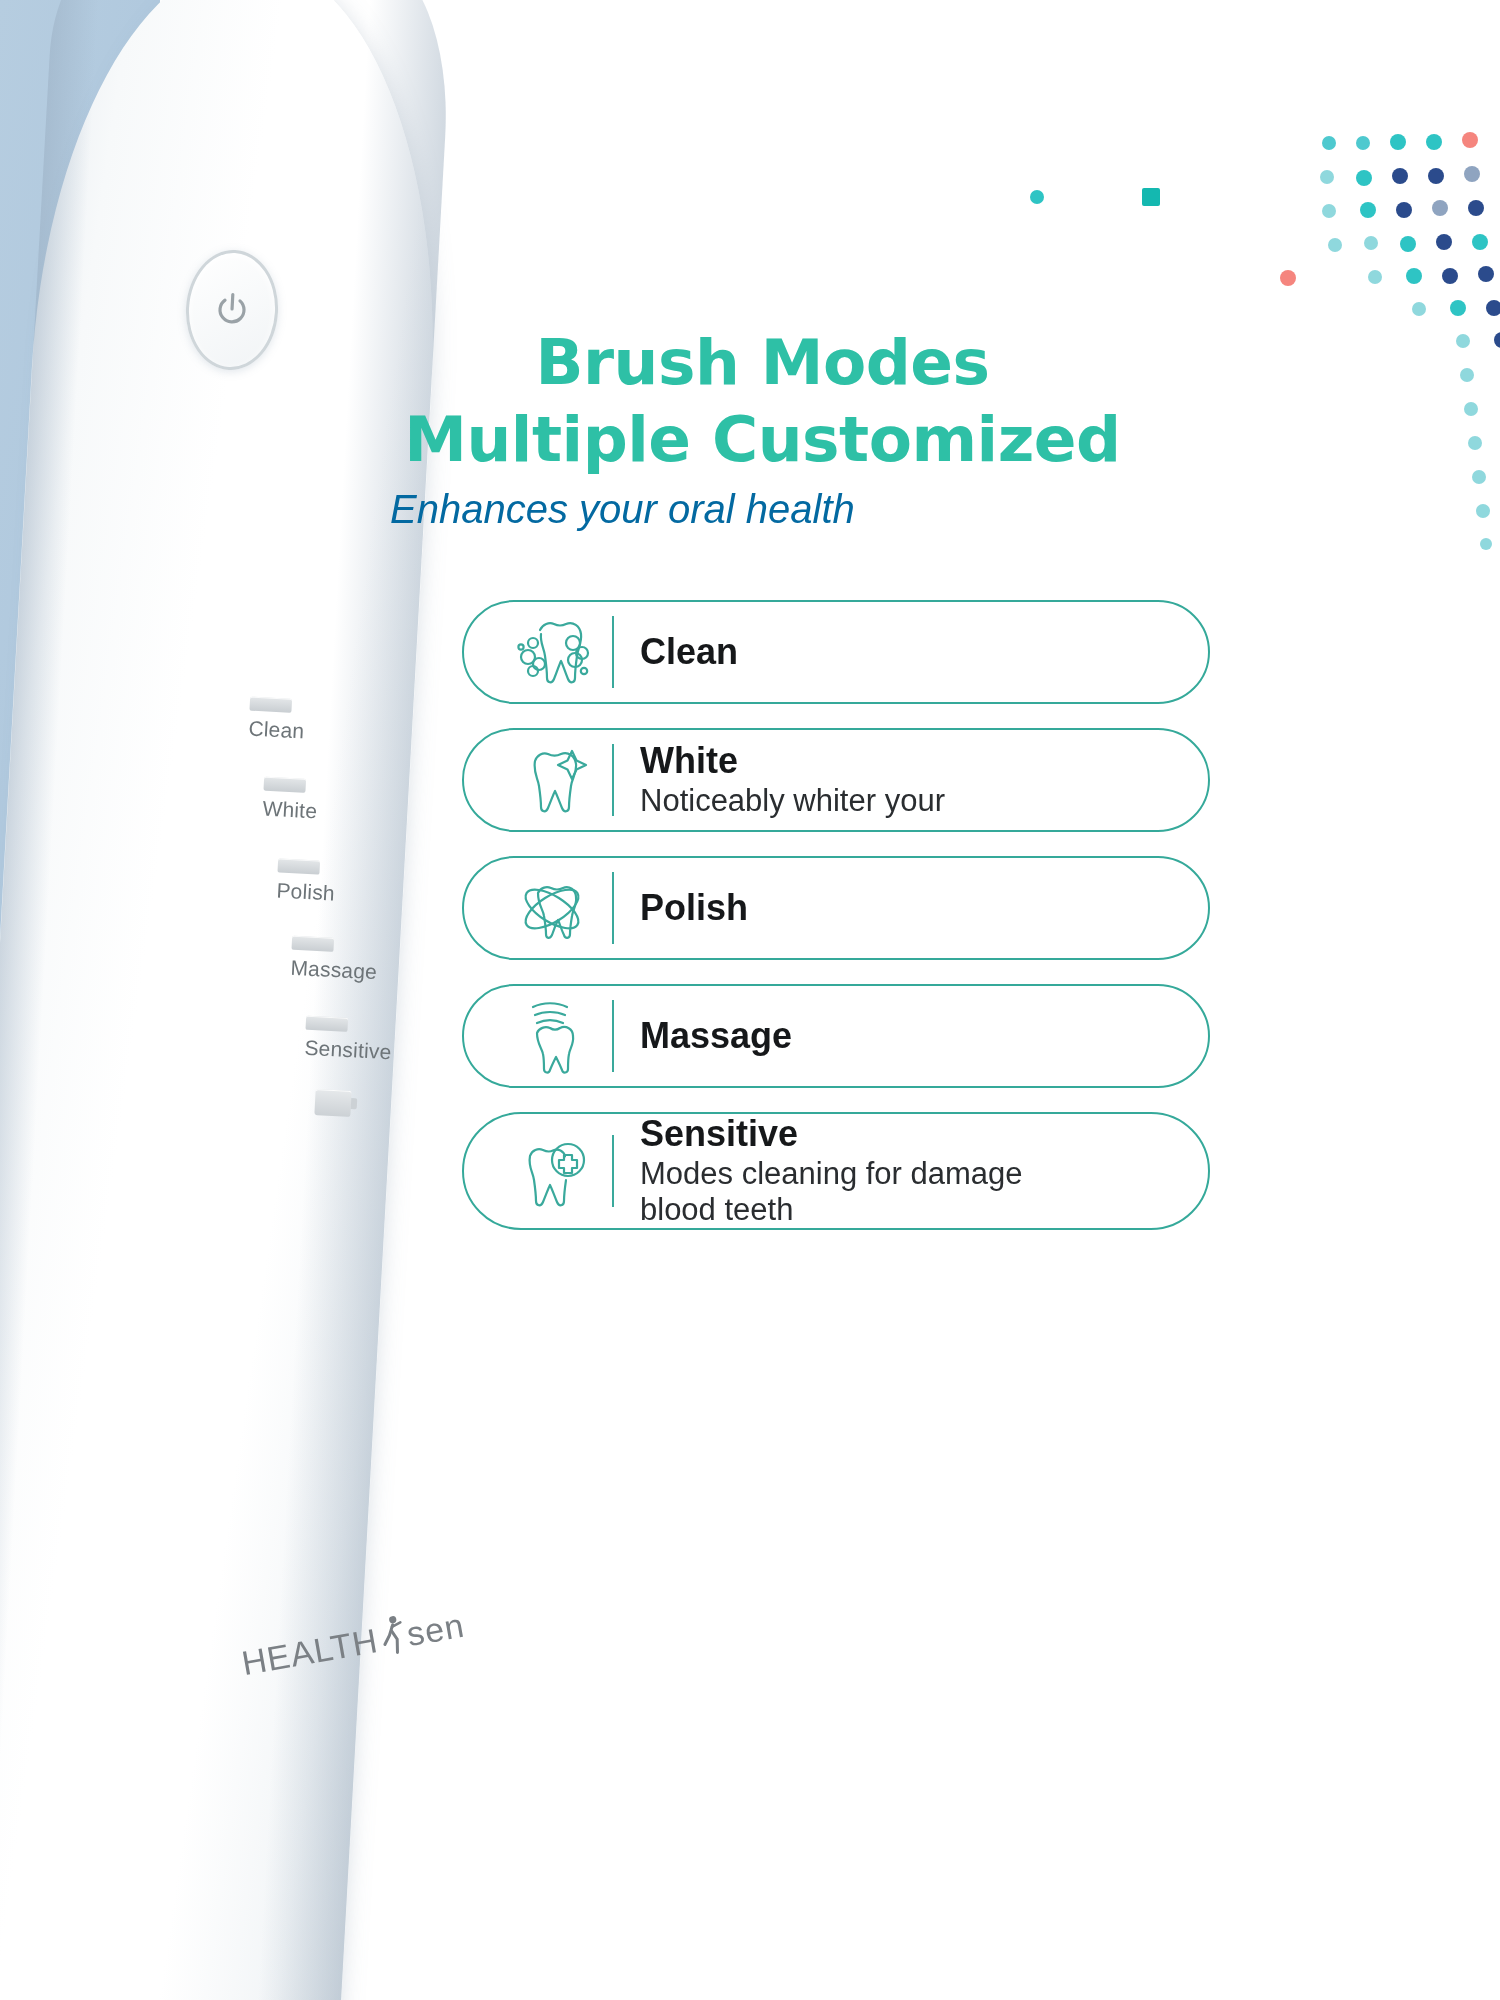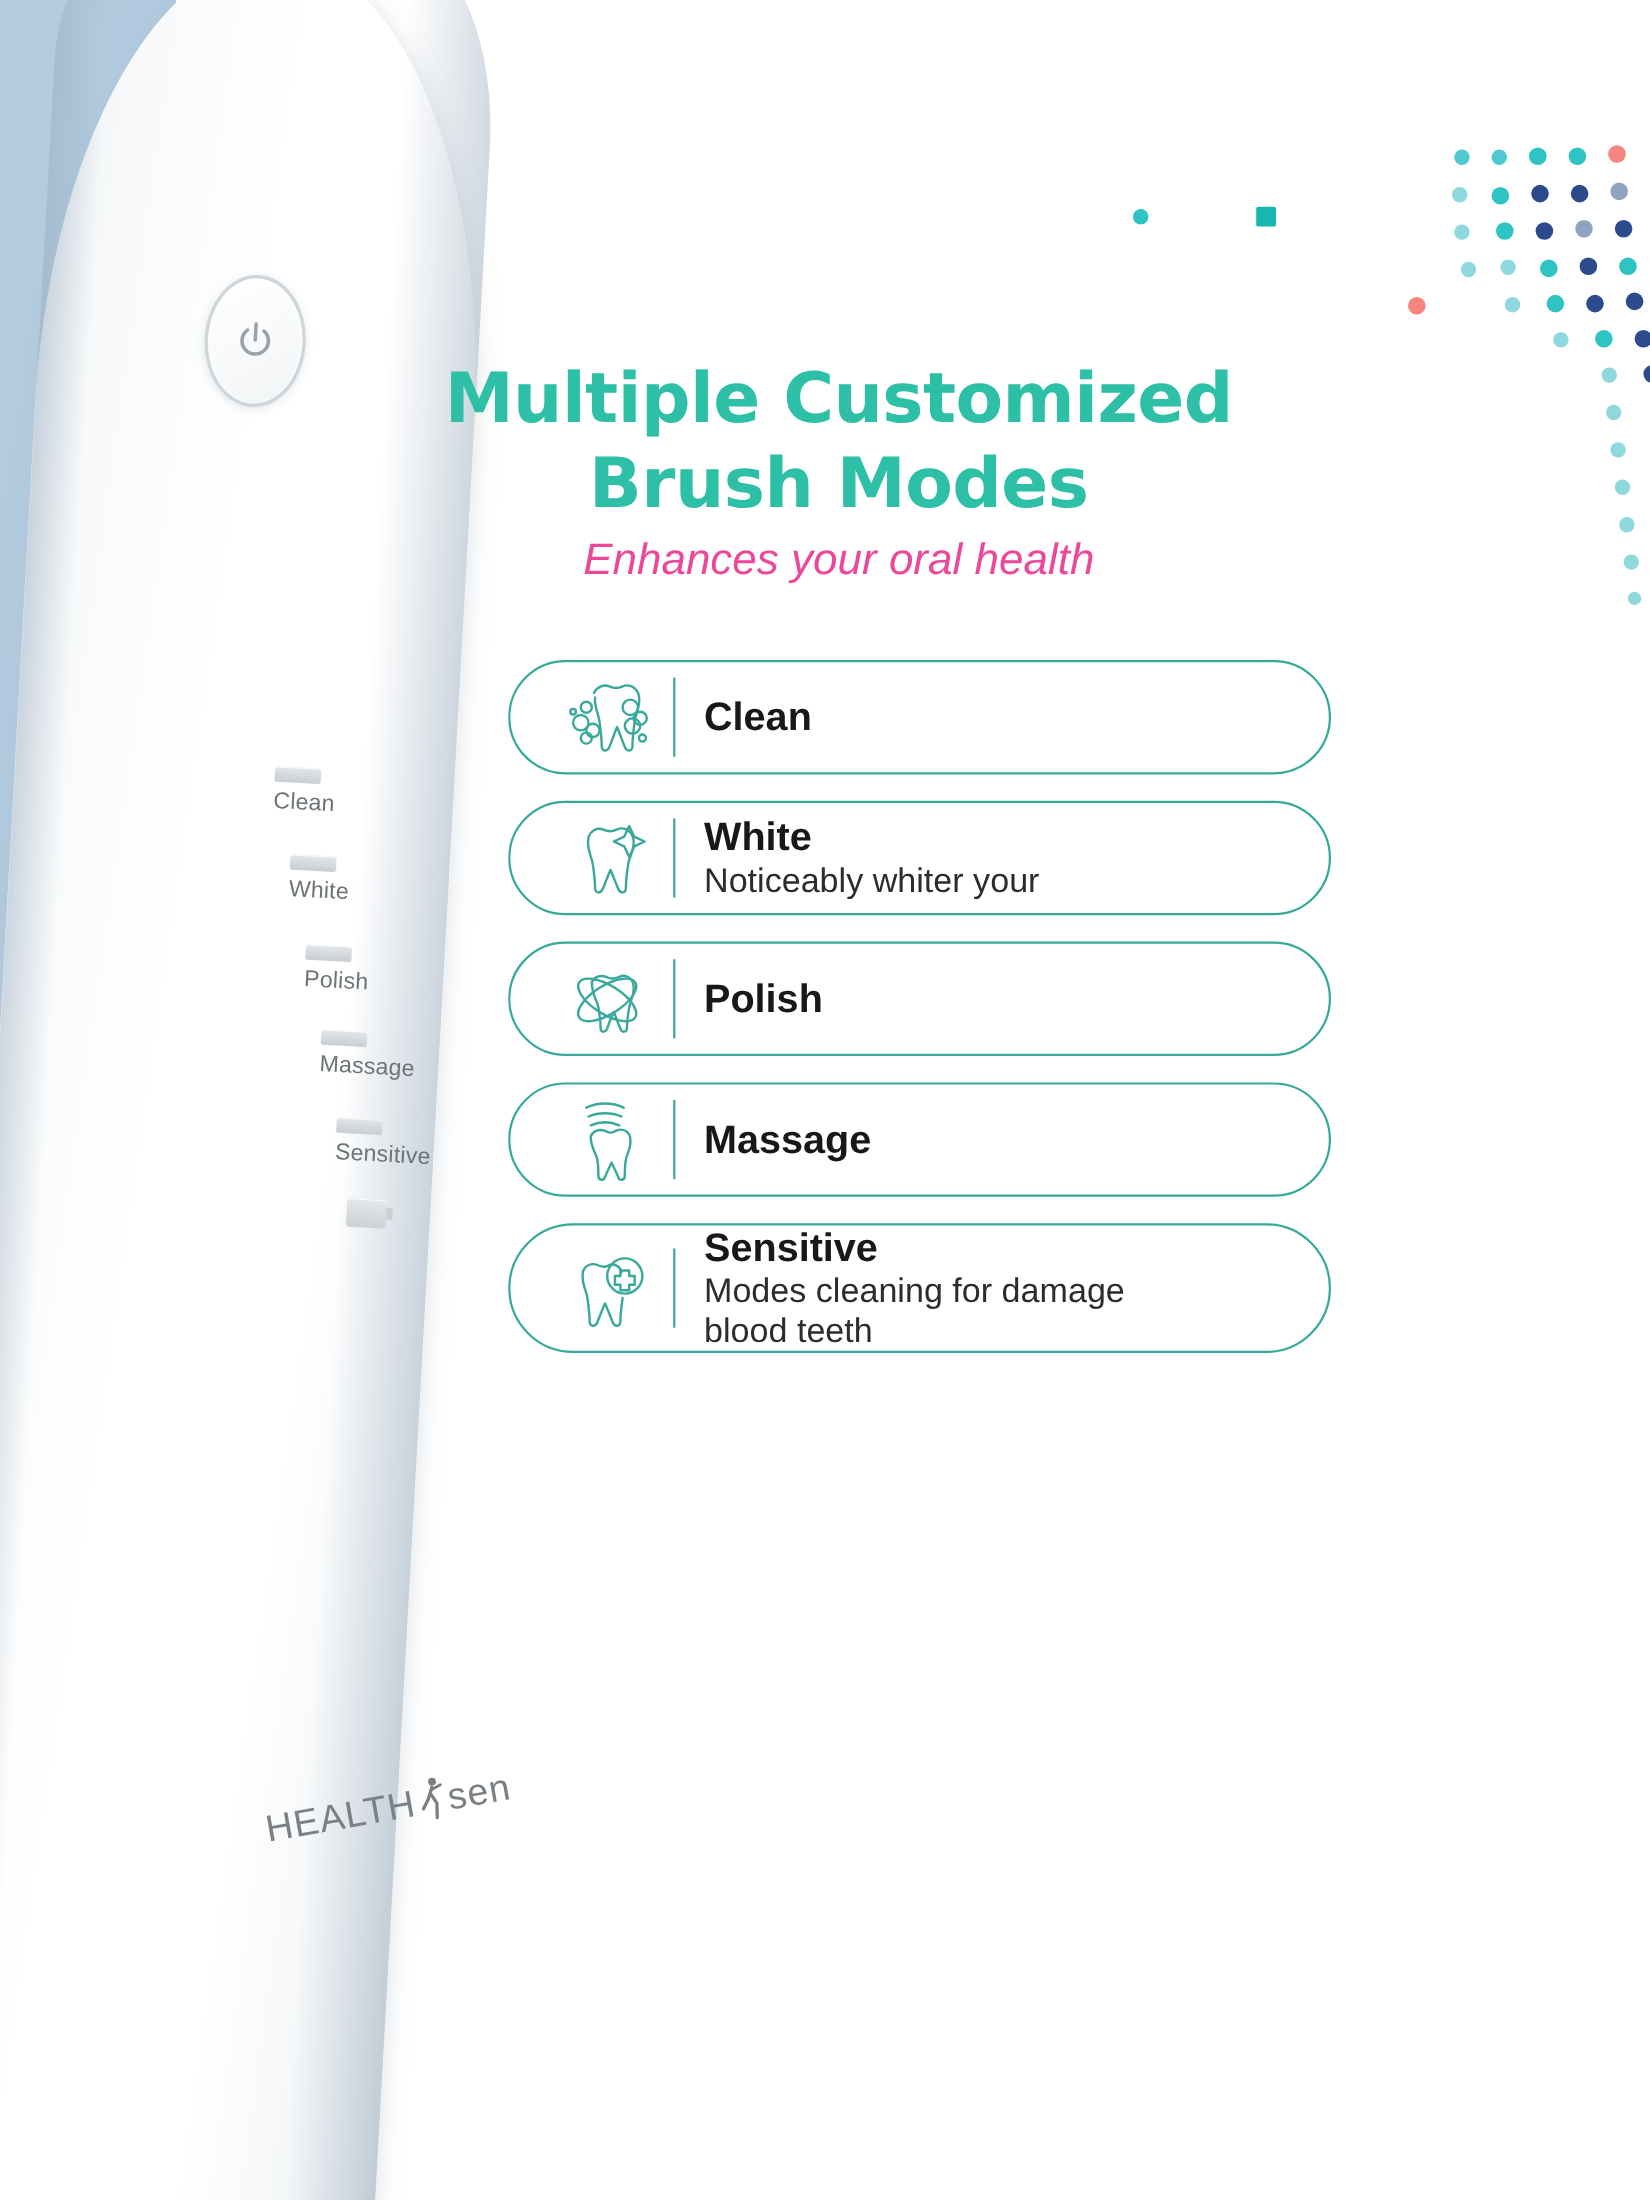--- a/index.html
+++ b/index.html
@@ -92,22 +92,22 @@
   
   .content{ position:absolute; left:390px; top:0; width:1110px; height:2000px; }
 
   .headline{
     position:absolute; left:0; top:325px; width:745px; text-align:center;
     font-size:63px; line-height:1.22; font-weight:700; letter-spacing:-.5px;
     color:#2ec0a6;
     font-family:"DejaVu Sans", sans-serif;
   }
   .subhead{
-    position:absolute; left:0; top:487px; width:745px; text-align:center;
-    font-size:40px; font-style:italic; font-weight:400; color:#ec4899;
+    position:absolute; left:0; top:487px; width:745px; text-align:left;
+    font-size:40px; font-style:italic; font-weight:400; color:#0369a1;
     font-family:"Liberation Sans", sans-serif;
   }
 
   
   .cards{ position:absolute; left:72px; top:600px; width:748px; }
   .card{
     position:relative;
     border:2.5px solid #35a99a;
     border-radius:60px;
     background:#ffffff;
@@ -226,22 +226,22 @@
     <span class="d" style="left: 304px; top: 282px; width: 14px; height: 14px; background: rgb(143, 216, 221);"></span>
     <span class="d" style="left: 308px; top: 316px; width: 14px; height: 14px; background: rgb(143, 216, 221);"></span>
     <span class="d" style="left: 312px; top: 350px; width: 14px; height: 14px; background: rgb(143, 216, 221);"></span>
     <span class="d" style="left: 316px; top: 384px; width: 14px; height: 14px; background: rgb(143, 216, 221);"></span>
     <span class="d" style="left: 320px; top: 418px; width: 12px; height: 12px; background: rgb(143, 216, 221);"></span>
   </div>
 
 <div class="content">
 
   <div class="headline">
+    <div>Brush Modes</div>
     <div>Multiple Customized</div>
-    <div>Brush Modes</div>
   </div>
 
   <div class="subhead">Enhances your oral health</div>
 
   <div class="cards">
 
     <div class="card">
       <div class="card-icon">
         <svg viewBox="0 0 92 78" width="92" height="78" fill="none" stroke="#3aa99c" stroke-width="2.2" stroke-linecap="round" stroke-linejoin="round">
           <path d="M34 17c3-6 9-8 14-6 4 2 8 2 12 0 7-3 14 2 15 10 1 9-3 14-4 22-1 7-2 16-2 22 0 5-5 6-7 1-3-7-5-14-7-18-2 4-4 11-7 18-2 5-7 4-7-1 0-6-1-15-2-22-1-8-5-13-4-22"></path>

